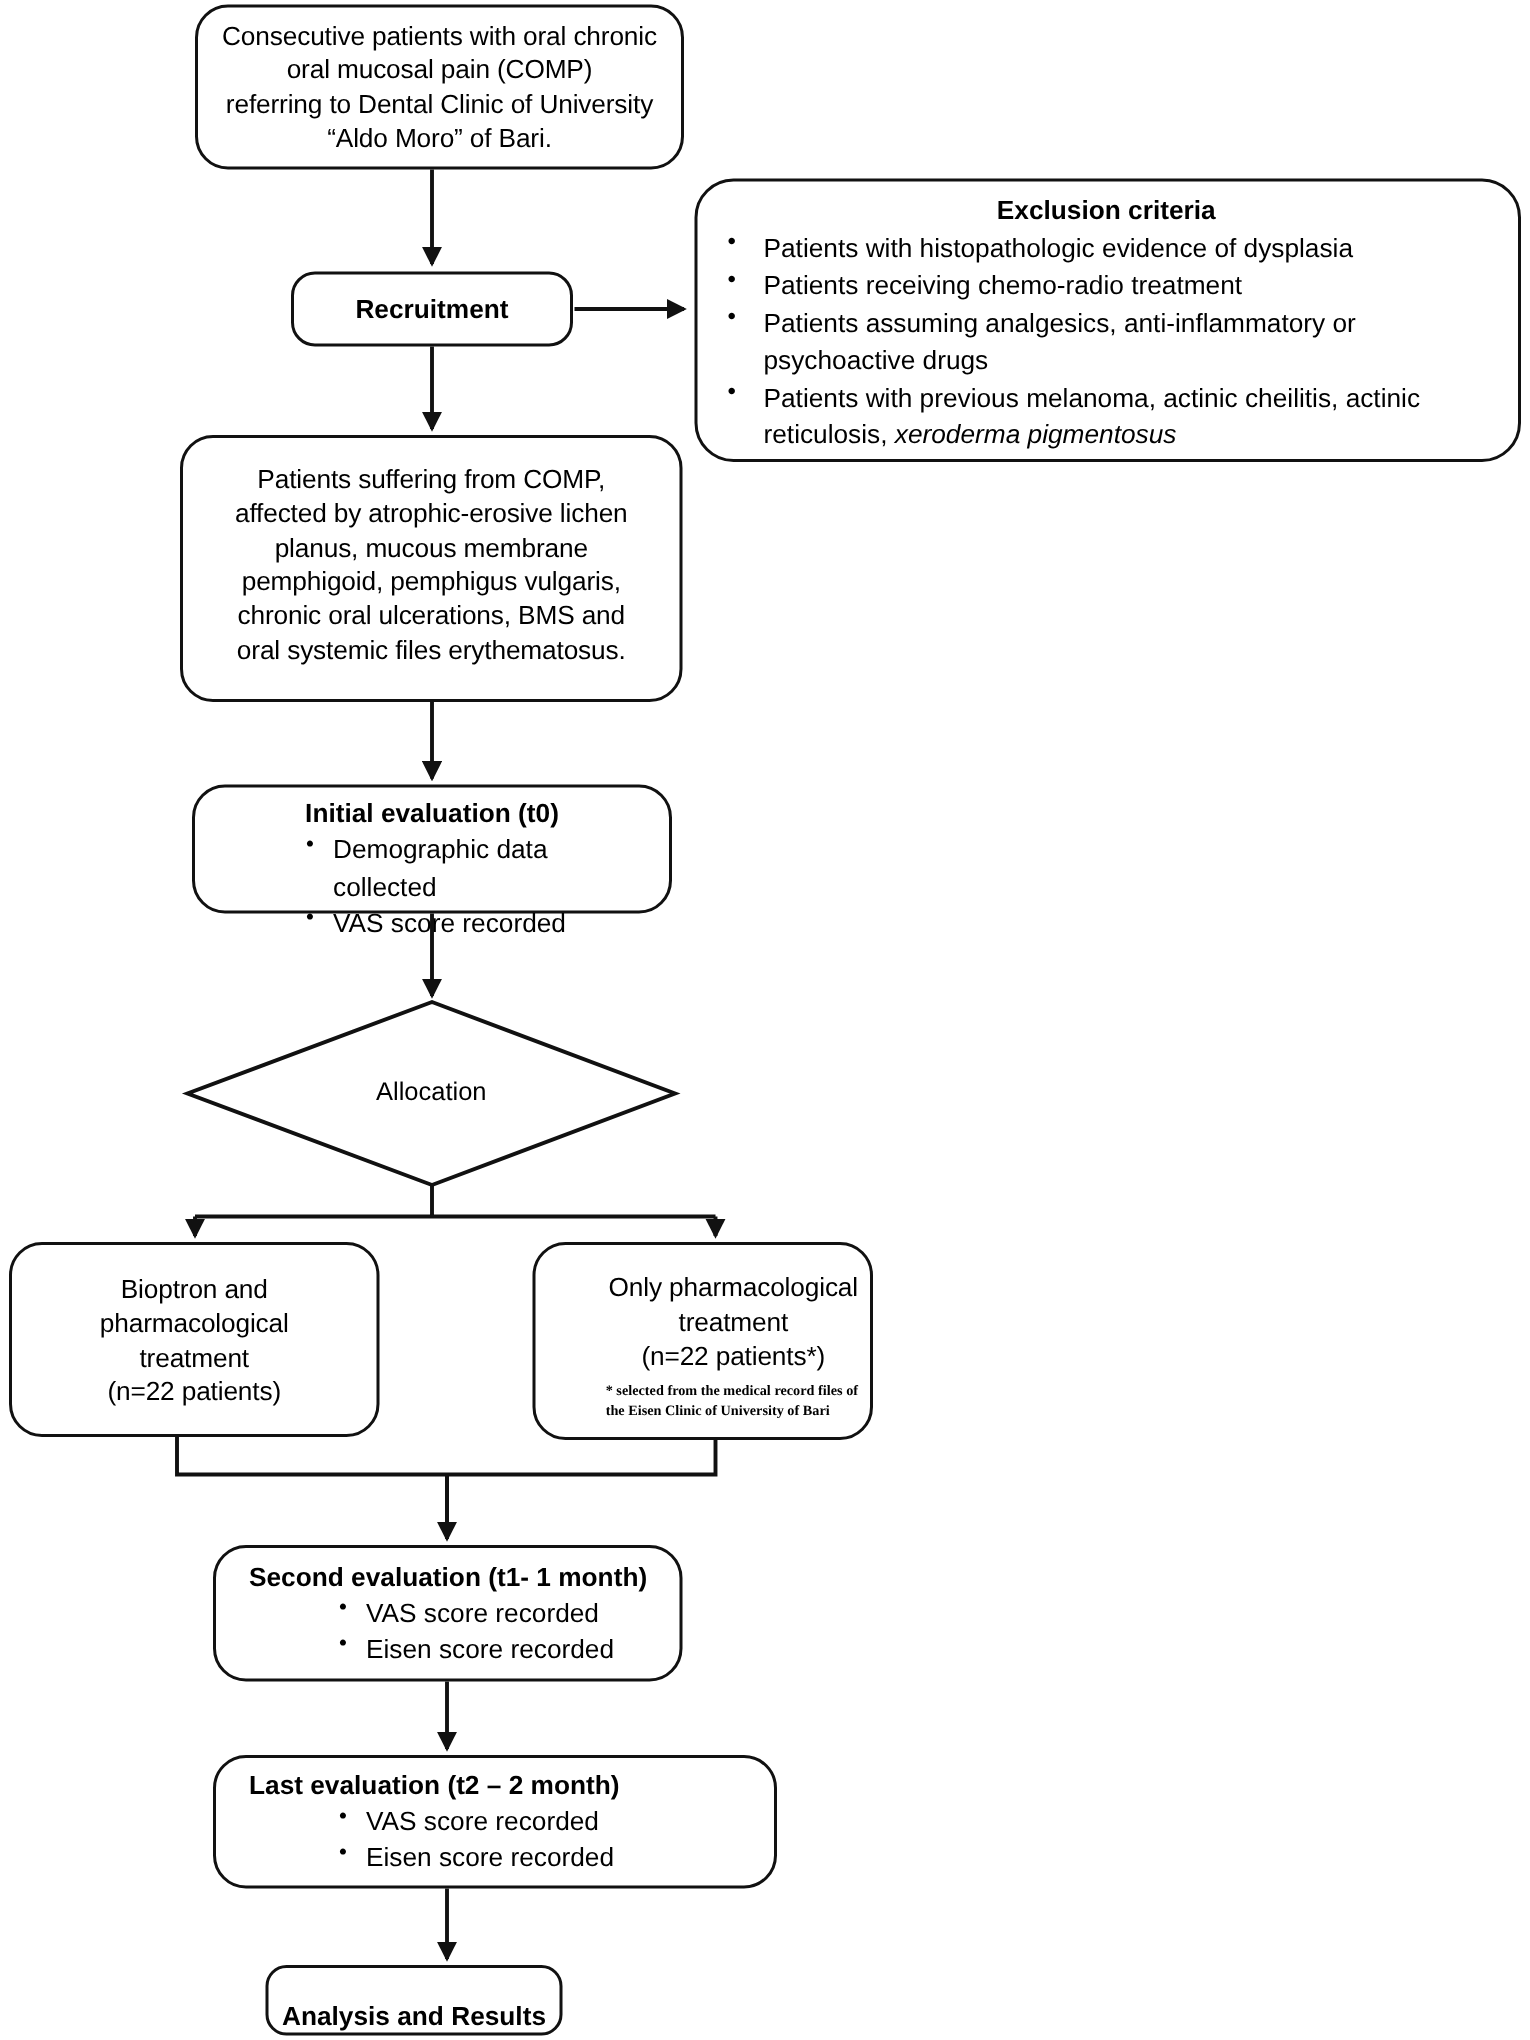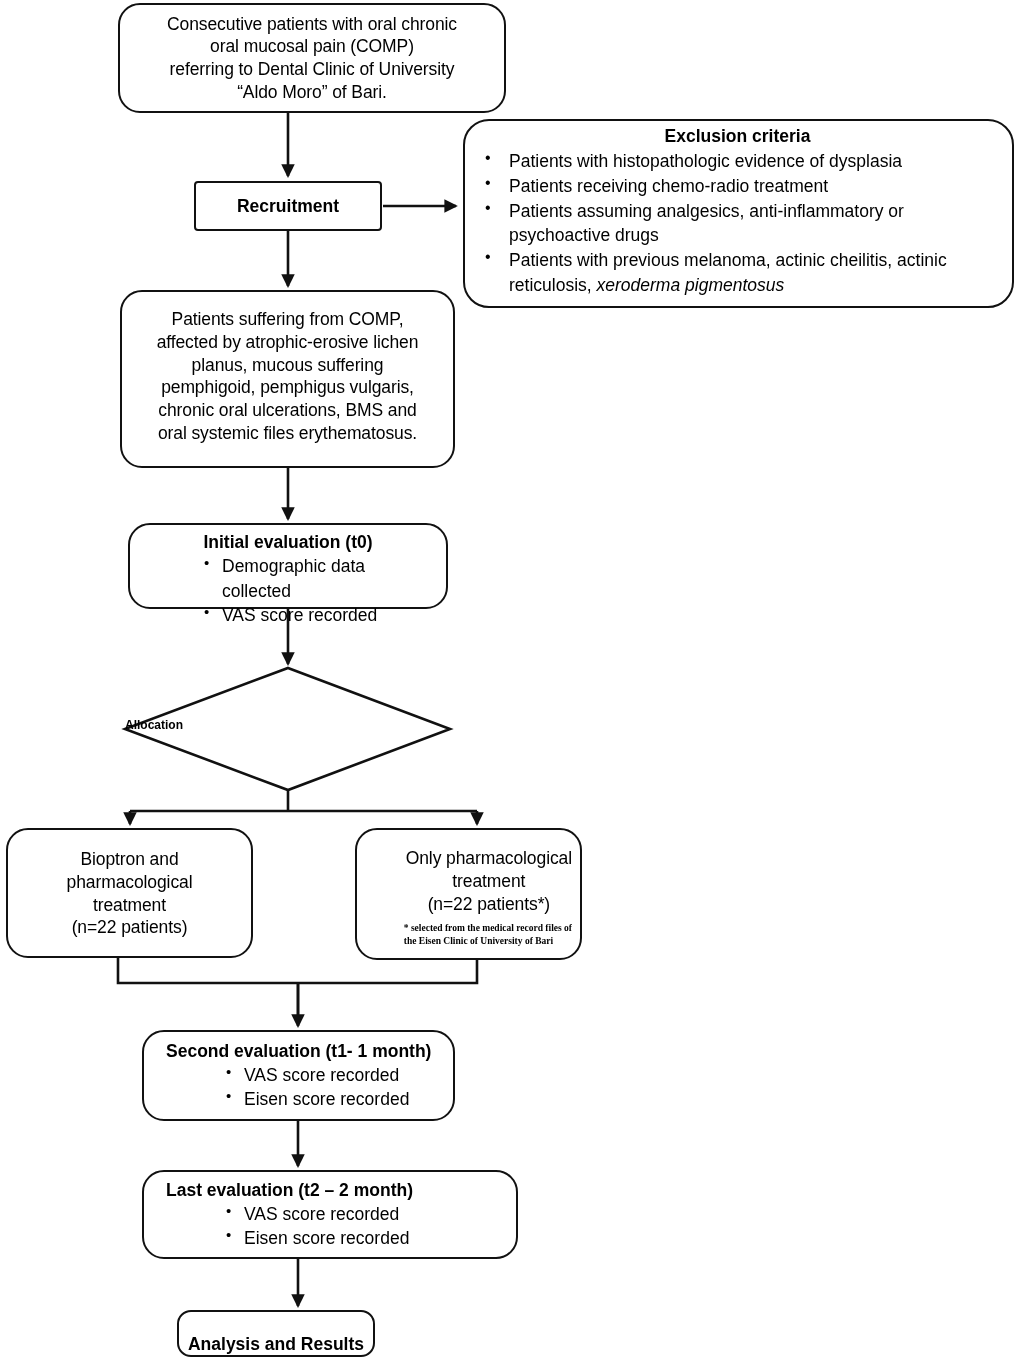--- a/index.html
+++ b/index.html
@@ -31,21 +31,21 @@
     position: absolute;
     box-sizing: border-box;
     border: 2.5px solid #111111;
     background: #ffffff;
     display: flex;
     flex-direction: column;
     justify-content: center;
     border-radius: 22px;
   }
   .node.tight  { border-radius: 14px; }
-  .node.pill   { border-radius: 4px; }
+  .node.pill   { border-radius: 16px; }
   .ctr { text-align: center; }
   .lines {
     font-size: 17.5px;
     line-height: 1.30;
     letter-spacing: -0.1px;
   }
   .lines div { white-space: pre; }
   .hdr {
     font-weight: bold;
     font-size: 17.5px;
@@ -93,23 +93,23 @@
     text-align: left;
     margin-top: 7px;
     padding-left: 22px;
   }
   .diamond-wrap {
     position: absolute;
   }
   .diamond-label {
     position: absolute;
     width: 100%;
-    text-align: left;
-    font-weight: bold;
-    font-size: 12px;
+    text-align: center;
+    font-weight: normal;
+    font-size: 17px;
   }
 </style>
 </head>
 <body>
 
 <div id="canvas">
 
   <svg class="connectors" viewBox="0 0 1020 1360" xmlns="http://www.w3.org/2000/svg">
     <defs>
       <marker id="arrow" viewBox="0 0 10 10" refX="8.6" refY="5" markerWidth="5.2" markerHeight="5.2" orient="auto-start-reverse">
@@ -134,34 +134,34 @@
     <path d="M 118 958 L 118 983 L 477 983 L 477 960 M 298 983 L 298 1024" stroke="#111111" stroke-width="2.6" fill="none"></path>
     <line x1="298" y1="983" x2="298" y2="1026" stroke="#111111" stroke-width="2.6" marker-end="url(#arrow)"></line>
 
     <line x1="298" y1="1121" x2="298" y2="1166" stroke="#111111" stroke-width="2.6" marker-end="url(#arrow)"></line>
 
     <line x1="298" y1="1259" x2="298" y2="1306" stroke="#111111" stroke-width="2.6" marker-end="url(#arrow)"></line>
 
     <polygon points="288,668 450,729 288,790 125,729" fill="#ffffff" stroke="#111111" stroke-width="2.6"></polygon>
   </svg>
 
-  <div class="node ctr" style="left:118px; top:3px; width:388px; height:110px; padding:6px 14px;">
+  <div class="node ctr" style="left:130px; top:3px; width:326px; height:110px; padding:6px 14px;">
     <div class="lines">
       <div>Consecutive patients with oral chronic</div>
       <div>oral mucosal pain (COMP)</div>
       <div>referring to Dental Clinic of University</div>
       <div>“Aldo Moro” of Bari.</div>
     </div>
   </div>
 
   <div class="node pill ctr" style="left:194px; top:181px; width:188px; height:50px;">
     <div class="hdr">Recruitment</div>
   </div>
 
-  <div class="node" style="left:463px; top:119px; width:551px; height:189px; padding:8px 10px 8px 8px; justify-content:flex-end; border-radius:26px;">
+  <div class="node" style="left:463px; top:119px; width:551px; height:189px; padding:8px 10px 8px 8px; justify-content:center; border-radius:26px;">
     <div class="hdr ctr" style="margin-top:4px;">Exclusion criteria</div>
     <ul class="exlist">
       <li>
         <span>Patients with histopathologic evidence of dysplasia</span>
       </li>
       <li>
         <span>Patients receiving chemo-radio treatment</span>
       </li>
       <li>
         <span>Patients assuming analgesics, anti-inflammatory or psychoactive drugs</span>
@@ -169,21 +169,21 @@
       <li>
         <span>Patients with previous melanoma, actinic cheilitis, actinic reticulosis, </span><span class="ital">xeroderma pigmentosus</span>
       </li>
     </ul>
   </div>
 
   <div class="node ctr" style="left:120px; top:290px; width:335px; height:178px; padding:4px 12px; justify-content:flex-start;">
     <div class="lines" style="margin-top:12px;">
       <div>Patients suffering from COMP,</div>
       <div>affected by atrophic-erosive lichen</div>
-      <div>planus, mucous suffering</div>
+      <div>planus, mucous membrane</div>
       <div>pemphigoid, pemphigus vulgaris,</div>
       <div>chronic oral ulcerations, BMS and</div>
       <div>oral systemic files erythematosus.</div>
     </div>
   </div>
 
   <div class="node" style="left:128px; top:523px; width:320px; height:86px; padding:6px 12px; justify-content:space-between;">
     <div class="hdr ctr">Initial evaluation (t0)</div>
     <ul class="bullets" style="margin-left:58px;">
       <li>Demographic data collected</li>

